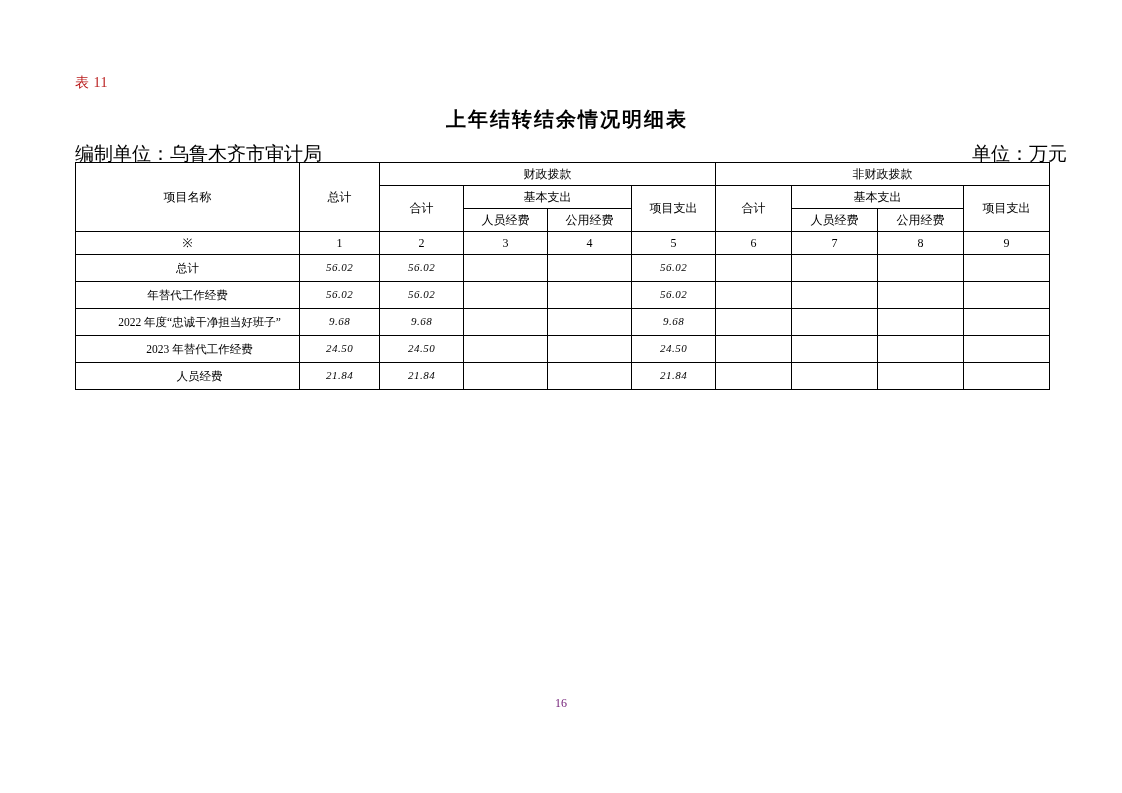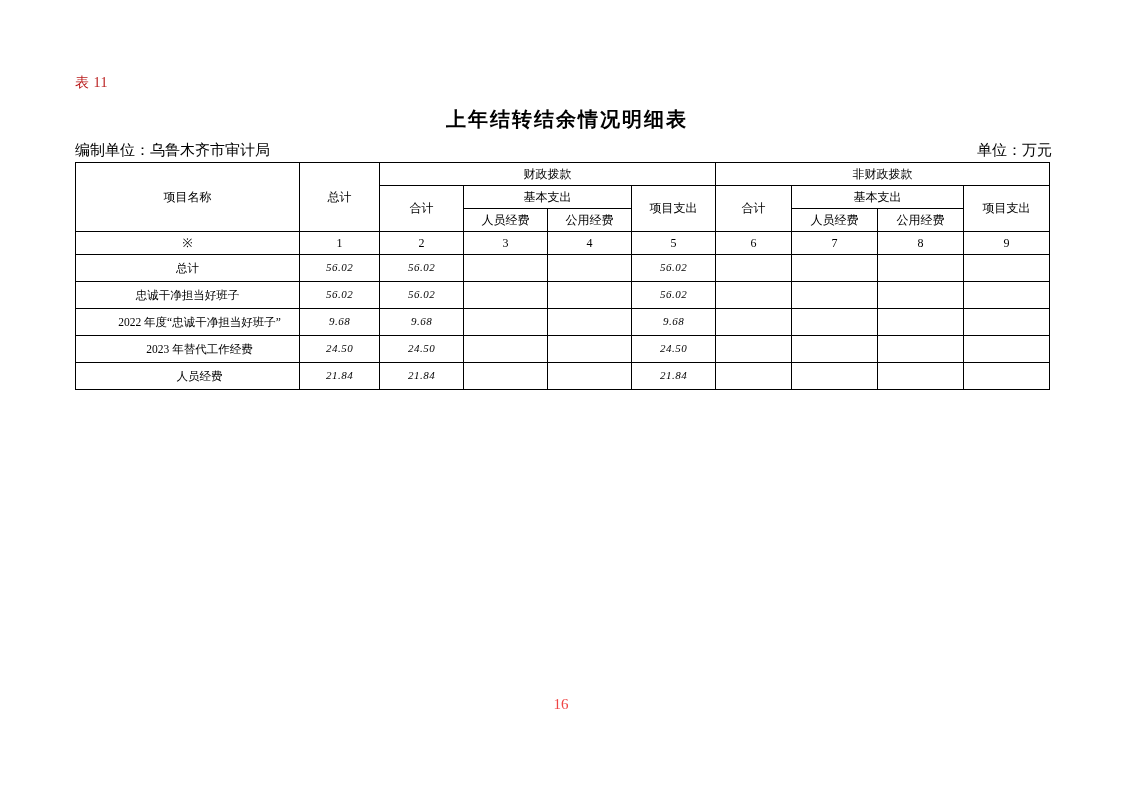--- a/index.html
+++ b/index.html
@@ -34,23 +34,23 @@
     text-align: center;
     font-size: 20px;
     font-weight: bold;
     letter-spacing: 2px;
     color: #000;
     margin-left: 12px;
   }
   .meta-row {
     position: absolute;
     left: 75px;
-    right: 70px;
+    right: 55px;
     top: 141px;
-    font-size: 15px;
+    font-size: 19px;
     color: #000;
     display: flex;
     justify-content: space-between;
     align-items: baseline;
   }
   .meta-left { white-space: nowrap; }
   .meta-right { white-space: nowrap; }
 
   table.fin {
     position: absolute;
@@ -105,22 +105,22 @@
   }
   .mark {
     font-size: 12px;
   }
   .page-number {
     position: absolute;
     left: 0;
     right: 0;
     top: 696px;
     text-align: center;
-    font-size: 15px;
-    color: #ef4444;
+    font-size: 12px;
+    color: #701a75;
   }
 </style>
 </head>
 <body>
 
 <div class="page">
 
   <div class="doc-label">表 11</div>
 
   <div class="doc-title">上年结转结余情况明细表</div>
@@ -184,21 +184,21 @@
         <td class="num bold">56.02</td>
         <td class="num bold"></td>
         <td class="num bold"></td>
         <td class="num bold">56.02</td>
         <td class="num bold"></td>
         <td class="num bold"></td>
         <td class="num bold"></td>
         <td class="num bold"></td>
       </tr>
       <tr class="data-row">
-        <td class="cell-name bold">忠诚干净担当好班子</td>
+        <td class="cell-name bold">年替代工作经费</td>
         <td class="num bold">56.02</td>
         <td class="num bold">56.02</td>
         <td class="num bold"></td>
         <td class="num bold"></td>
         <td class="num bold">56.02</td>
         <td class="num bold"></td>
         <td class="num bold"></td>
         <td class="num bold"></td>
         <td class="num bold"></td>
       </tr>

